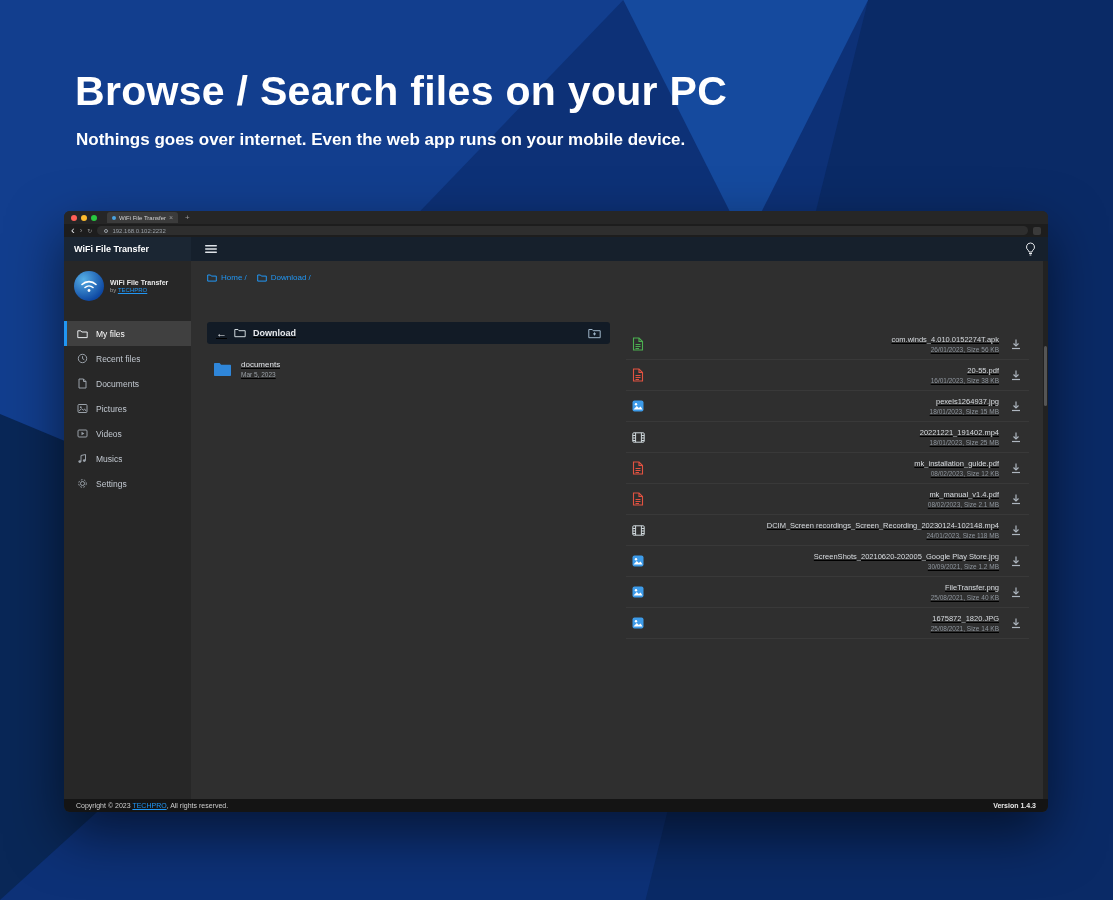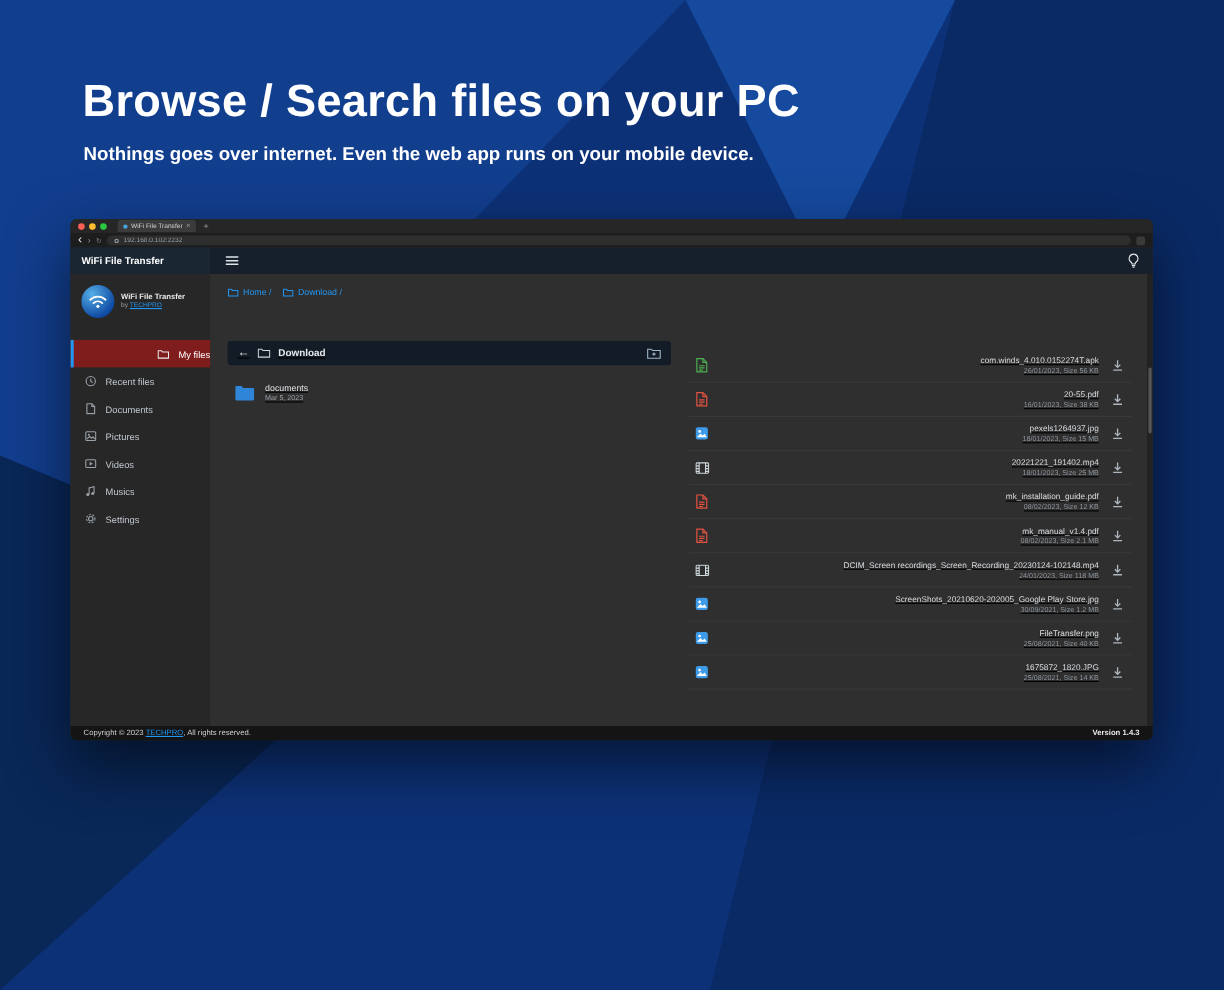--- a/index.html
+++ b/index.html
@@ -7,21 +7,21 @@
   .stage{position:relative;width:1113px;height:900px;overflow:hidden;
     background:#0d3177;font-family:"Liberation Sans",sans-serif;}
   .shape{position:absolute;inset:0;pointer-events:none;}
   .s1{background:#123e8e;clip-path:polygon(0 0,56% 0,0 72%);}
   .s2{background:#0a2a66;clip-path:polygon(78% 0,100% 0,100% 100%,58% 100%);}
   .s3{background:#092757;clip-path:polygon(0 46%,33% 63%,0 100%);}
   .s4{background:#154a9e;clip-path:polygon(56% 0,78% 0,67% 27%);}
   .hero-title{position:absolute;left:75px;top:68px;font-size:41px;font-weight:800;color:#fff;letter-spacing:.3px;z-index:2;}
   .hero-sub{position:absolute;left:76px;top:130px;font-size:17px;font-weight:700;color:#fff;z-index:2;}
 
-  .window{position:absolute;left:64px;top:199px;width:984px;height:474px;z-index:3;
+  .window{position:absolute;left:64px;top:211px;width:984px;height:601px;z-index:3;
     background:#2a2a2a;border-radius:6px;overflow:hidden;display:flex;flex-direction:column;
     box-shadow:0 22px 55px rgba(0,0,0,.55);}
 
   
   .chrome-tabs{height:13px;background:#262626;display:flex;align-items:center;gap:4px;padding:0 7px;flex:none;}
   .dot{width:6px;height:6px;border-radius:50%;flex:none;}
   .dot.red{background:#ff5f57;}.dot.yellow{background:#febc2e;}.dot.green{background:#28c840;}
   .tab{margin-left:6px;height:11px;background:#3b3b3b;border-radius:3px 3px 0 0;display:flex;align-items:center;gap:3px;padding:0 5px;max-width:92px;}
   .favicon{width:4px;height:4px;border-radius:50%;background:#4aa3e0;flex:none;}
   .tab-title{font-size:6px;color:#d2d2d2;line-height:1;}
@@ -54,21 +54,21 @@
   .brand{display:flex;gap:6px;align-items:center;padding:10px 8px 8px 10px;}
   .logo{width:30px;height:30px;border-radius:50%;flex:none;display:flex;align-items:center;justify-content:center;
     background:radial-gradient(circle at 32% 28%,#55aee6,#0d47a1 75%);}
   .brand-text{min-width:0;}
   .brand-name{font-size:7px;font-weight:bold;color:#e8e8e8;line-height:1.3;}
   .brand-by{font-size:6px;color:#9e9e9e;line-height:1.3;}
   .brand-link{color:var(--accent,#2196f3);text-decoration:underline;cursor:pointer;}
   .nav{margin-top:12px;}
   .nav-item{height:25px;display:flex;align-items:center;gap:8px;padding-left:13px;cursor:pointer;
     color:#c2c8d0;font-size:8.5px;position:relative;}
-  .nav-item[data-active="true"]{background:#7f1d1d;color:#fff;justify-content:flex-end;}
+  .nav-item[data-active="true"]{background:#404040;color:#fff;}
   .nav-item[data-active="true"]::before{content:"";position:absolute;left:0;top:0;bottom:0;width:3px;background:var(--accent,#2196f3);}
   .nav-ico{width:11px;height:11px;display:flex;align-items:center;justify-content:center;color:#9aa1a9;flex:none;}
   .nav-item[data-active="true"] .nav-ico{color:#e8eaed;}
   .nav-ico svg{display:none;}
   .nav-item[data-icon="folder"] .i-folder{display:block;}
   .nav-item[data-icon="clock"] .i-clock{display:block;}
   .nav-item[data-icon="document"] .i-document{display:block;}
   .nav-item[data-icon="image"] .i-image{display:block;}
   .nav-item[data-icon="video"] .i-video{display:block;}
   .nav-item[data-icon="music"] .i-music{display:block;}

